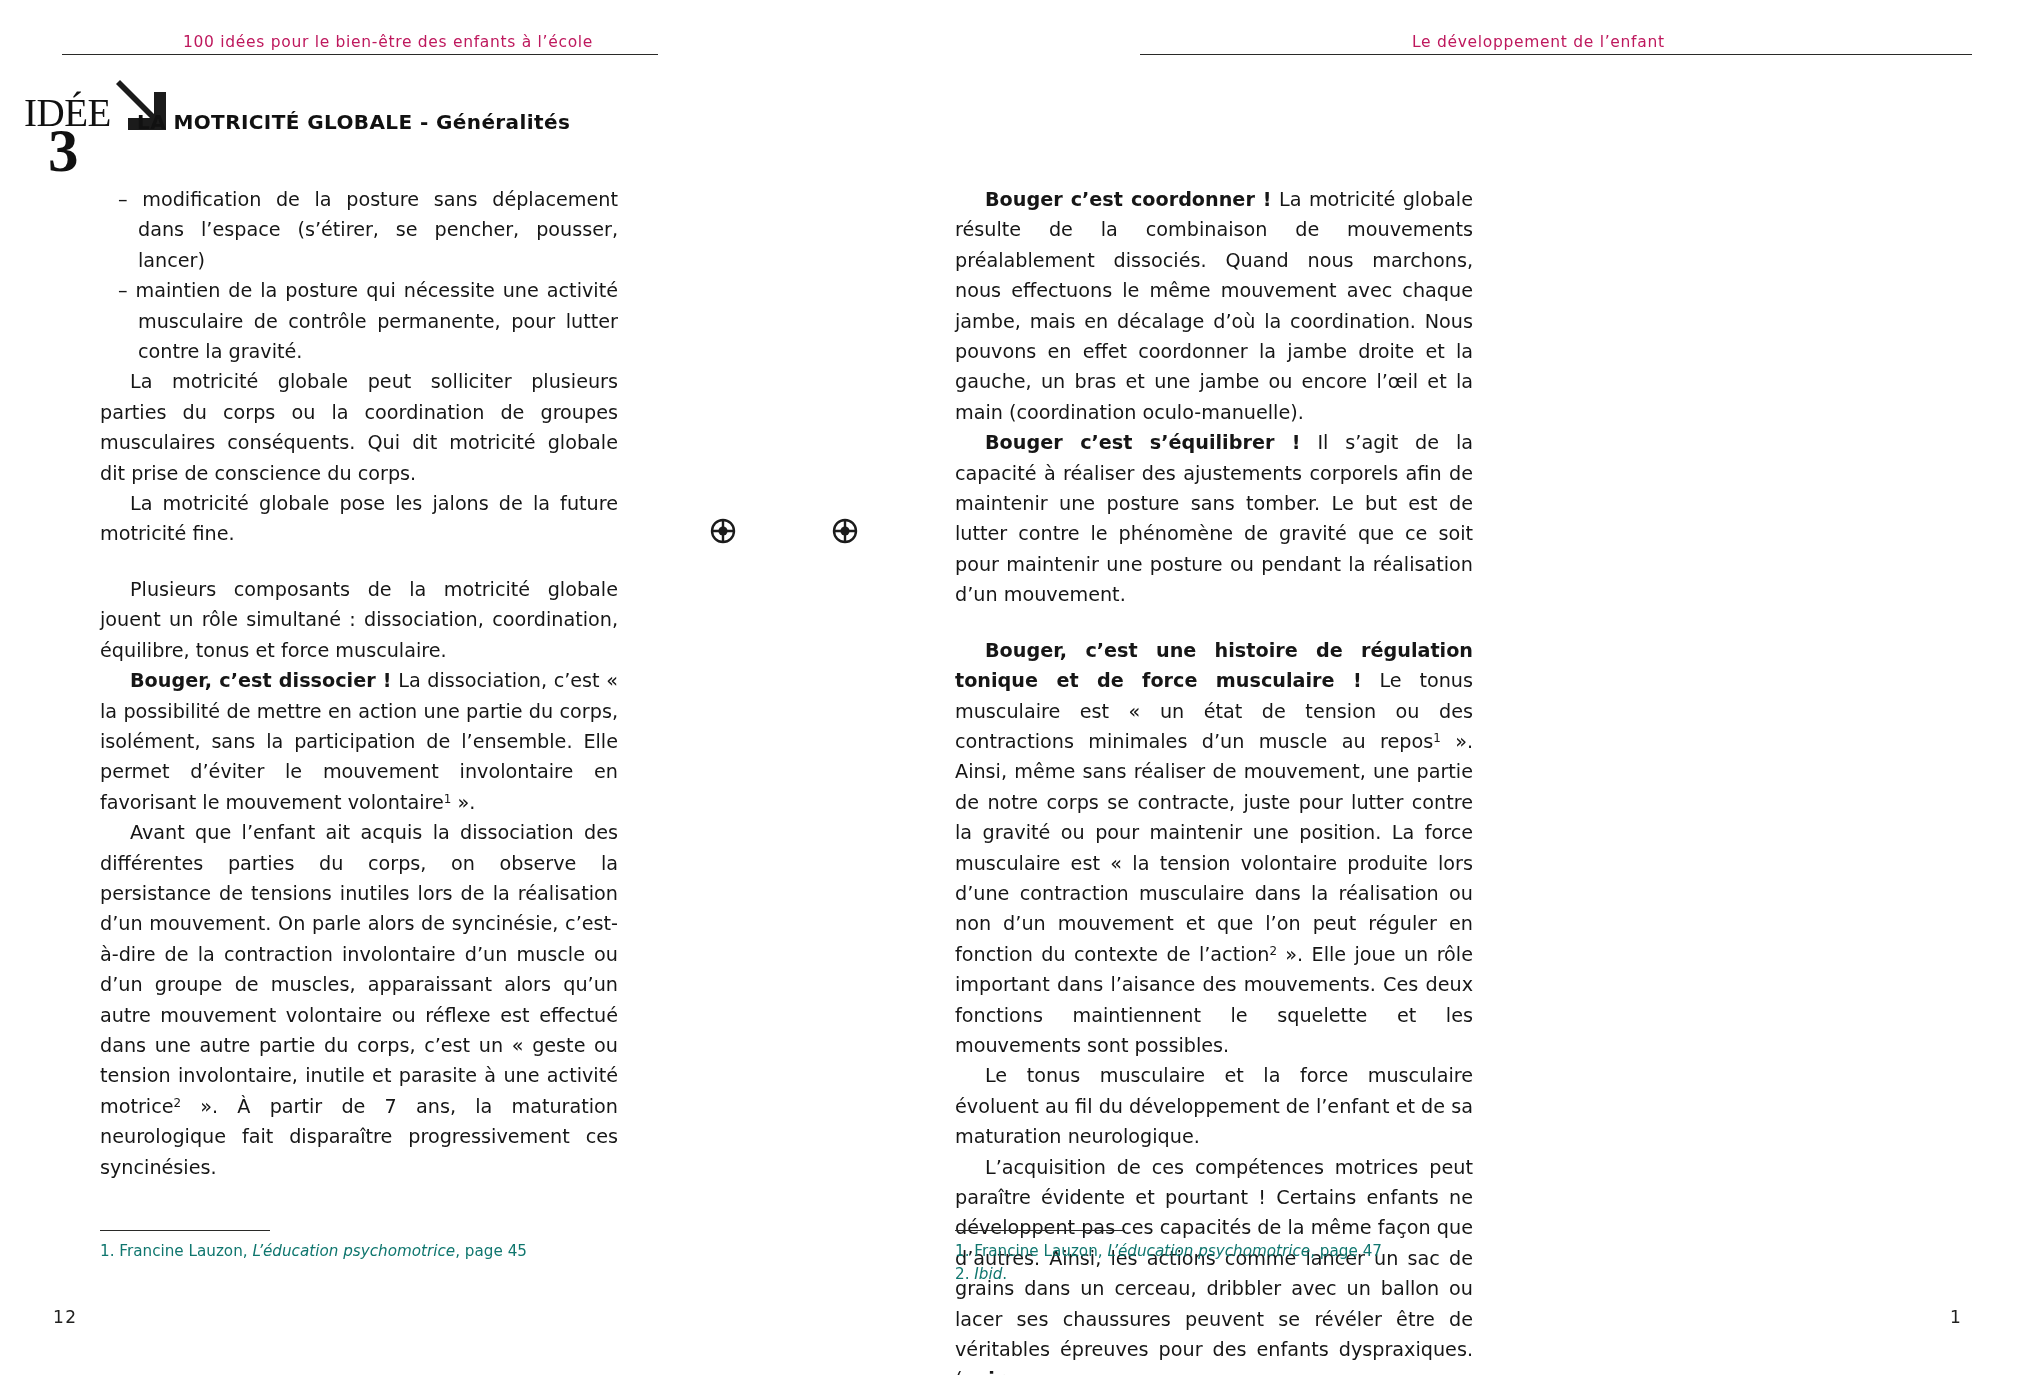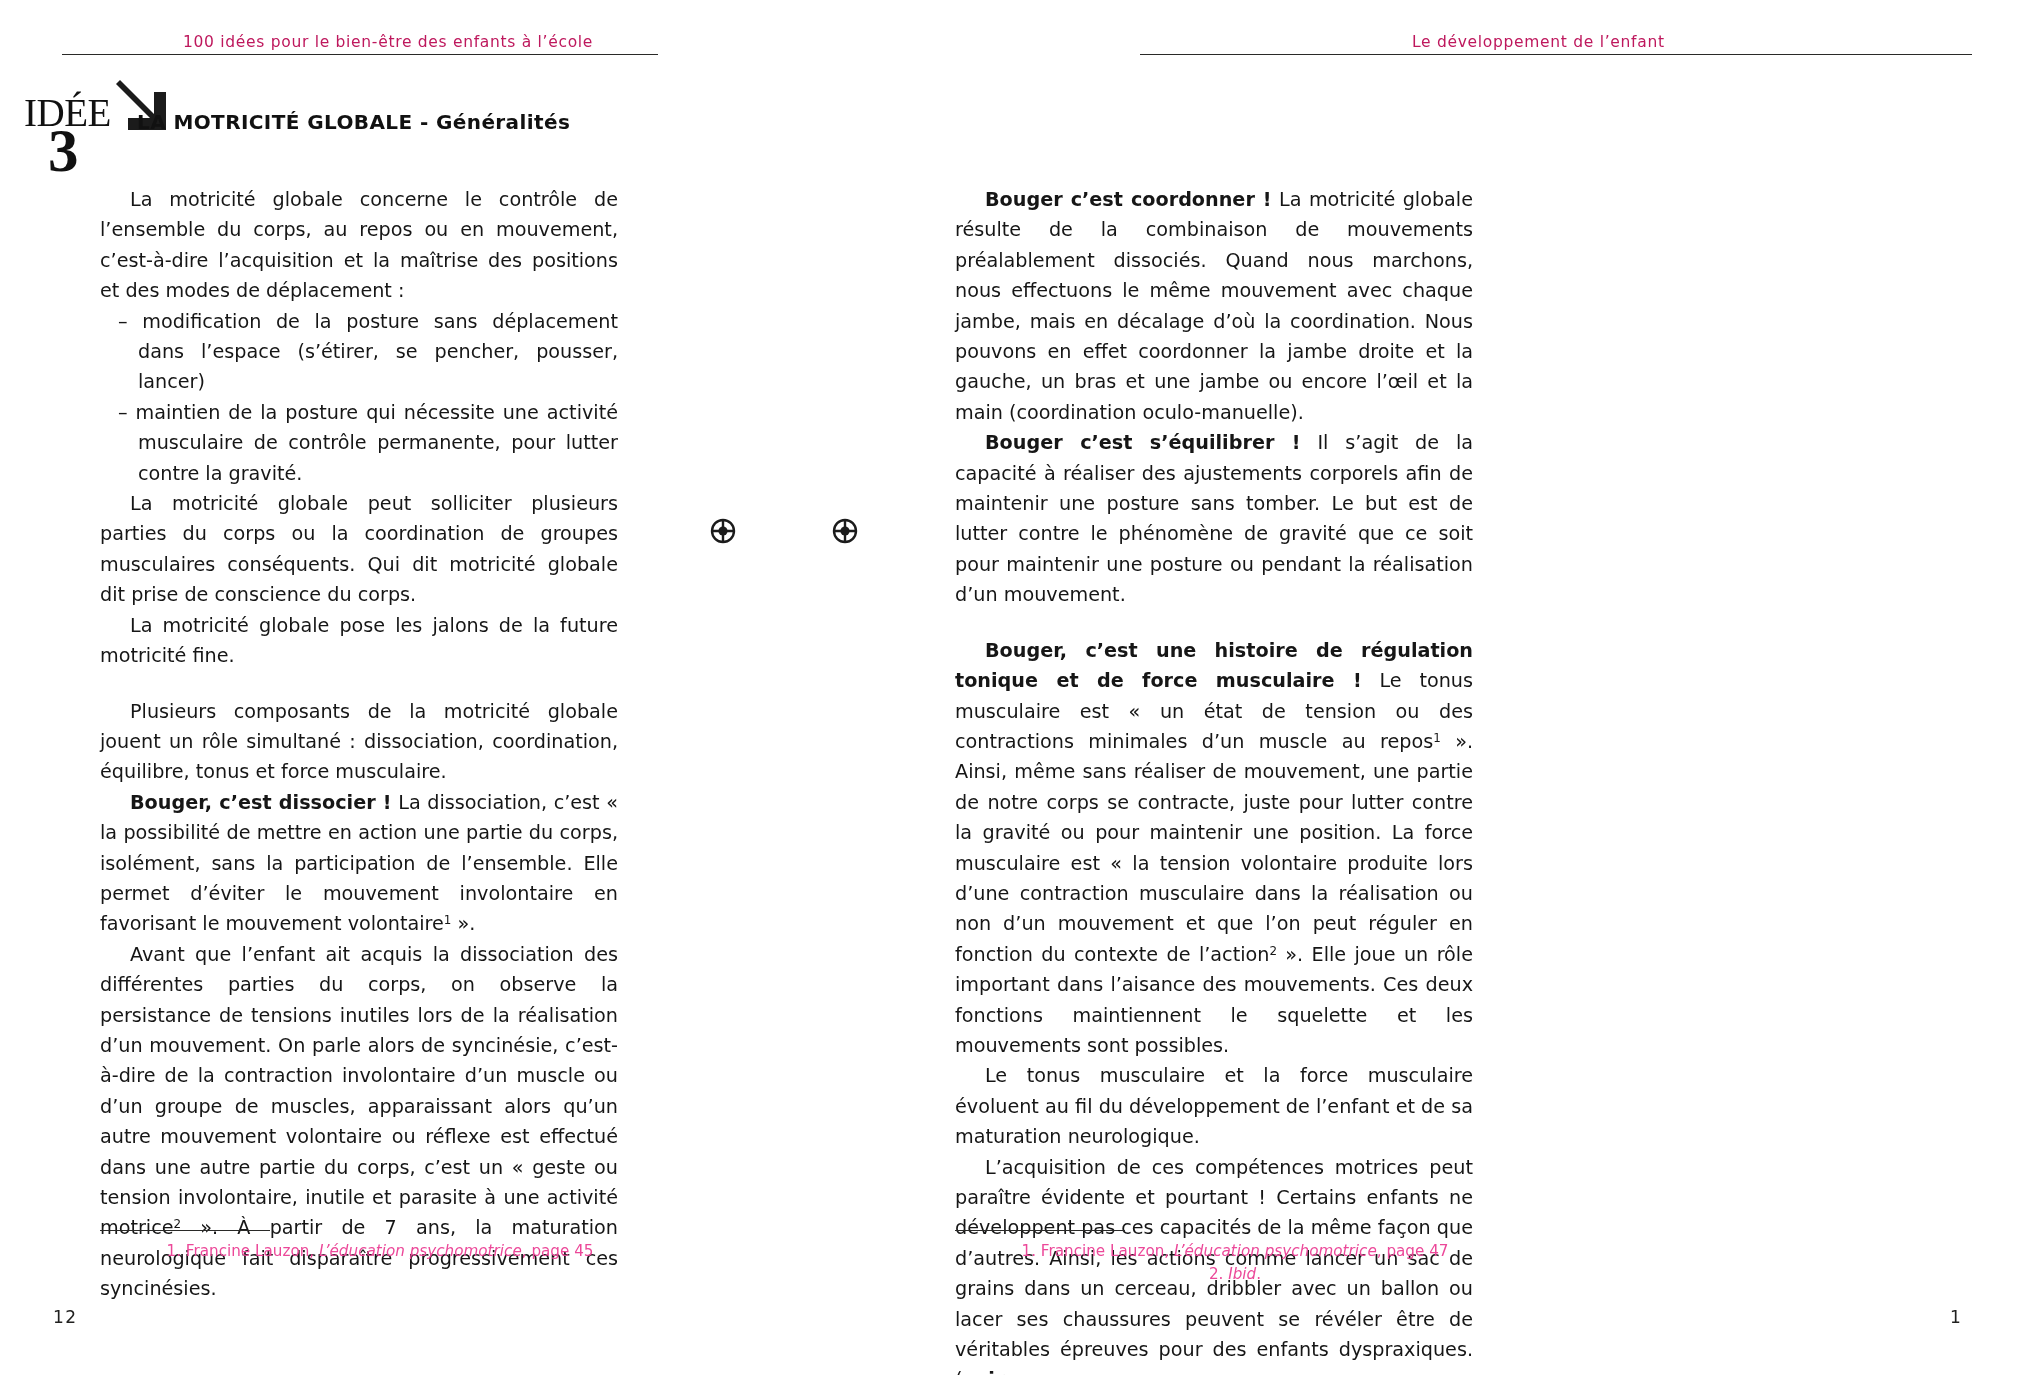--- a/index.html
+++ b/index.html
@@ -135,22 +135,21 @@
     line-height: 0;
   }
 
   
   .footnotes {
     position: absolute;
     width: 560px;
     font-family: "DejaVu Sans", sans-serif;
     font-size: 15.2px;
     line-height: 23px;
-    color: #ec4899;
-    text-align: center;
+    color: #0f766e;
   }
   #footnotes-left  { left: 100px;  top: 1230px; }
   #footnotes-right { left: 955px;  top: 1230px; }
   #footnotes-right .fn-rule { margin-left: 0; }
   .fn-rule {
     width: 170px;
     height: 1px;
     background: #2a2a28;
     margin-bottom: 9px;
   }
@@ -197,21 +196,20 @@
       <svg viewBox="0 0 58 58" width="58" height="58" aria-hidden="true">
         <path d="M6 4 L40 38 L40 16 L52 16 L52 54 L14 54 L14 42 L36 42 L2 8 Z" fill="#1b1b1b"></path>
       </svg>
     </span>
   </div>
 
   <div id="chapter-title">LA MOTRICITÉ GLOBALE - Généralités</div>
 
   <div class="col" id="col-left">
 
-    <p>La motricité globale concerne le contrôle de l’ensemble du corps, au repos ou en mouvement, c’est-à-dire l’acquisition et la maîtrise des positions et des modes de déplacement :</p>
 
     <ul>
       <li>modification de la posture sans déplacement dans l’espace (s’étirer, se pencher, pousser, lancer)</li>
       <li>maintien de la posture qui nécessite une activité musculaire de contrôle permanente, pour lutter contre la gravité.</li>
     </ul>
 
     <p>La motricité globale peut solliciter plusieurs parties du corps ou la coordination de groupes musculaires conséquents. Qui dit motricité globale dit prise de conscience du corps.</p>
     <p>La motricité globale pose les jalons de la future motricité fine.</p>
 
     <p class="spaced">Plusieurs composants de la motricité globale jouent un rôle simultané : dissociation, coordination, équilibre, tonus et force musculaire.</p>

